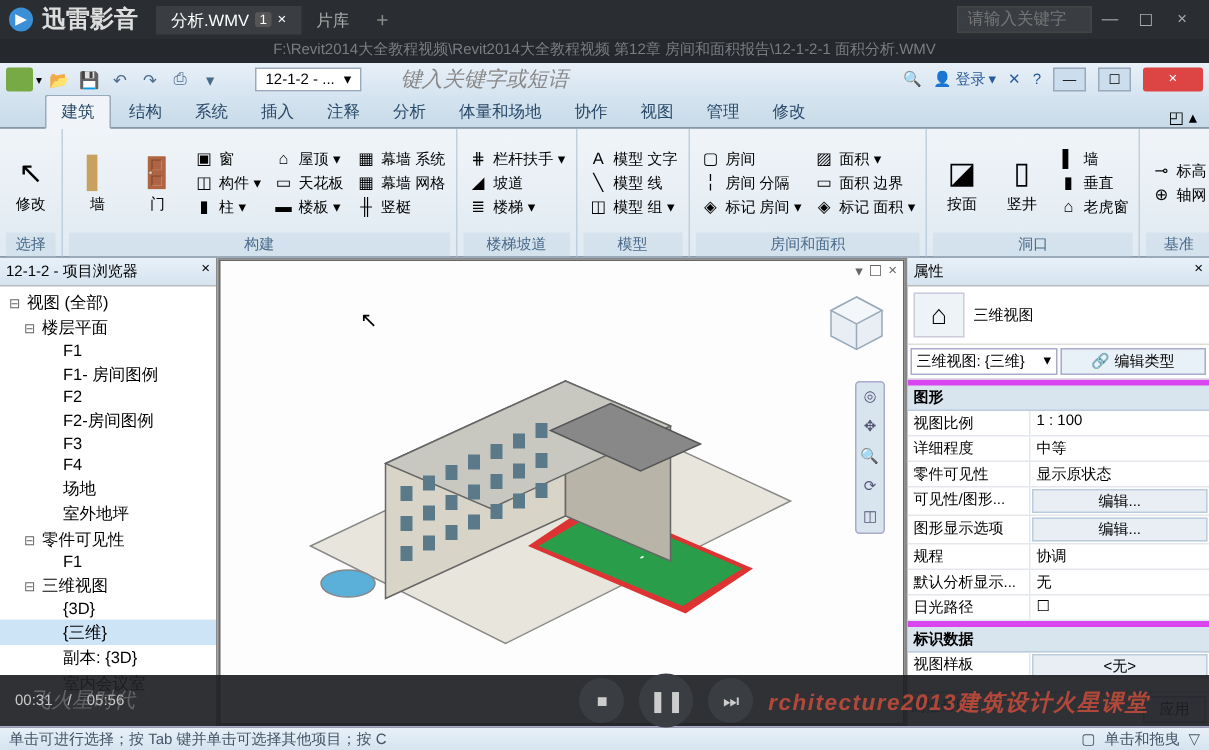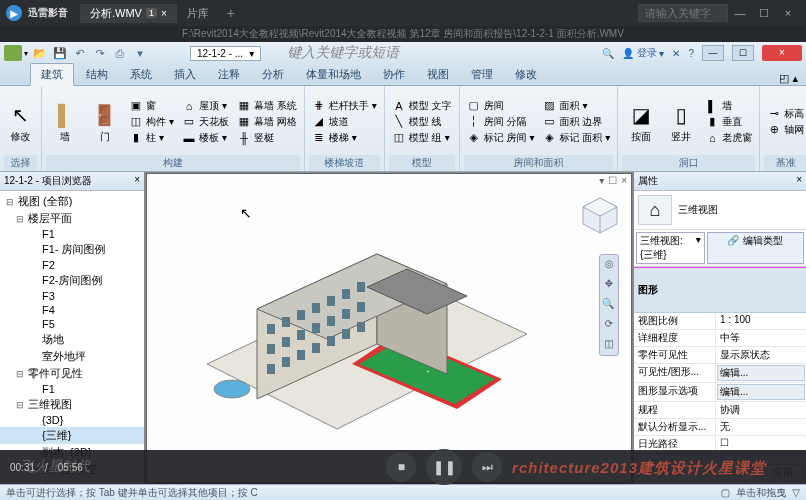--- a/index.html
+++ b/index.html
@@ -1,38 +1,38 @@
 <!DOCTYPE html>
 <html><head>
 <meta charset="utf-8">
 <style>
 * { margin: 0; padding: 0; box-sizing: border-box; font-family: "Microsoft YaHei", Arial, sans-serif; }
 body { width: 806px; height: 500px; background: #2a2e33; overflow: hidden; font-size: 11px; }
 
 
 .player-bar { height: 26px; background: #2a2e33; display: flex; align-items: center; color: #ddd; padding: 0 6px; }
 .player-bar .logo { width: 16px; height: 16px; border-radius: 50%; background: #3a8fd6; margin-right: 6px; display: flex; align-items: center; justify-content: center; color: #fff; font-size: 10px; }
-.player-bar .title { font-size: 10px; font-weight: bold; margin-right: 12px; }
+.player-bar .title { font-size: 16px; font-weight: bold; margin-right: 12px; }
 .player-bar .tab { padding: 2px 10px; font-size: 11px; color: #aaa; display: flex; align-items: center; gap: 4px; }
 .player-bar .tab.active { background: #3a3e43; color: #fff; }
 .player-bar .tab-close { font-size: 10px; }
 .player-bar .tab-add { padding: 2px 8px; color: #888; font-size: 14px; }
 .player-bar .spacer { flex: 1; }
 .player-bar .search { background: #3a3e43; border: 1px solid #444; color: #888; padding: 2px 6px; font-size: 11px; width: 90px; }
 .player-bar .win-btn { width: 24px; text-align: center; color: #aaa; font-size: 11px; }
 
 
 .path-bar { height: 16px; background: #25282c; color: #7a7e83; font-size: 10px; padding: 0 6px; line-height: 16px; white-space: nowrap; overflow: hidden; text-align: center; }
 
 
 .app-title-row { height: 22px; background: linear-gradient(#e8f0f8,#d5e4f0); display: flex; align-items: center; padding: 0 4px; gap: 4px; }
 .app-title-row .drop { display: flex; align-items: center; gap: 2px; font-size: 10px; }
 .app-title-row .drop .arrow { font-size: 8px; }
 .app-title-row .qat-icon { width: 16px; height: 16px; display: flex; align-items: center; justify-content: center; font-size: 11px; color: #4a6a8a; }
-.app-title-row .doc-drop { margin-left: 38px; background: #fff; border: 1px solid #9ab; padding: 1px 6px; font-size: 10px; display: flex; align-items: center; gap: 6px; }
+.app-title-row .doc-drop { margin-left: 18px; background: #fff; border: 1px solid #9ab; padding: 1px 6px; font-size: 10px; display: flex; align-items: center; gap: 6px; }
 .app-title-row .hint { margin-left: 22px; color: #888; font-style: italic; font-size: 14px; }
 .app-title-row .right { margin-left: auto; display: flex; align-items: center; gap: 8px; }
 .app-title-row .right .link { color: #2a5a9a; font-size: 10px; display: flex; align-items: center; gap: 2px; }
 .app-title-row .win-close { width: 40px; height: 16px; background: #d44; border-radius: 2px; color: #fff; text-align: center; line-height: 16px; font-size: 10px; }
 .app-title-row .win-min, .app-title-row .win-max { width: 22px; height: 16px; background: #cde; border: 1px solid #9ab; text-align: center; line-height: 14px; font-size: 9px; }
 
 
 .ribbon-tabs { height: 22px; background: linear-gradient(#d5e4f0,#c8dae8); display: flex; align-items: flex-end; padding-left: 30px; gap: 2px; border-bottom: 1px solid #9ab; }
 .ribbon-tabs .rtab { padding: 3px 10px; font-size: 11px; color: #2a4a6a; }
 .ribbon-tabs .rtab.active { background: #f0f4f8; border: 1px solid #9ab; border-bottom: 1px solid #f0f4f8; border-radius: 2px 2px 0 0; position: relative; top: 1px; }
@@ -65,32 +65,32 @@
 
 
 .canvas { flex: 1; background: #fdfdfd; position: relative; border: 1px solid #666; margin: 1px; }
 .canvas .vhead { position: absolute; top: 0; left: 0; right: 0; height: 14px; display: flex; justify-content: flex-end; gap: 4px; padding: 1px 4px; font-size: 10px; color: #666; }
 .building { position: absolute; left: 50px; top: 40px; width: 340px; height: 230px; }
 .nav-cube { position: absolute; right: 10px; top: 20px; width: 42px; height: 42px; }
 .nav-bar { position: absolute; right: 12px; top: 80px; width: 20px; background: #d8e4ee; border: 1px solid #aac; border-radius: 3px; padding: 3px 0; display: flex; flex-direction: column; align-items: center; gap: 6px; }
 .nav-bar .nb { width: 14px; height: 14px; font-size: 10px; text-align: center; color: #557; }
 
 
-.props { width: 173px; background: #fff; border-left: 1px solid #888; display: flex; flex-direction: column; font-size: 10px; }
+.props { width: 202px; background: #fff; border-left: 1px solid #888; display: flex; flex-direction: column; font-size: 10px; }
 .props .phead { background: linear-gradient(#e8f0f8,#d5e4f0); padding: 2px 4px; border-bottom: 1px solid #bbb; display: flex; justify-content: space-between; }
 .props .type-row { display: flex; align-items: center; padding: 4px; gap: 6px; border-bottom: 1px solid #ddd; }
 .props .type-ico { width: 34px; height: 30px; background: #eef3f7; border: 1px solid #ccd; display: flex; align-items: center; justify-content: center; font-size: 18px; }
 .props .sel-row { display: flex; padding: 2px; gap: 2px; border-bottom: 1px solid #ddd; }
 .props .sel-row .combo { flex: 1; border: 1px solid #aac; background: #fff; padding: 1px 3px; display: flex; justify-content: space-between; }
 .props .sel-row .btn { border: 1px solid #aac; background: #e8f0f8; padding: 1px 20px; }
-.props .section { background: #d8e4ee; padding: 15px 4px; font-weight: bold; border-top: 1px solid #d946ef; border-bottom: 1px solid #bcd; }
+.props .section { background: #d8e4ee; padding: 1px 4px; font-weight: bold; border-top: 4px solid #d946ef; border-bottom: 1px solid #bcd; }
 .props .prow { display: flex; border-bottom: 1px solid #e4e8ec; }
 .props .prow .k { width: 82px; padding: 1px 4px; border-right: 1px solid #e4e8ec; white-space: nowrap; overflow: hidden; }
 .props .prow .v { flex: 1; padding: 1px 4px; white-space: nowrap; overflow: hidden; }
-.props .prow .v.btn { background: #e8eef4; border: 1px solid #bcd; text-align: left; margin: 1px; padding: 0 2px; }
+.props .prow .v.btn { background: #e8eef4; border: 1px solid #bcd; text-align: center; margin: 1px; padding: 0 2px; }
 
 
 .status { position: absolute; bottom: 0; left: 0; right: 0; height: 16px; background: linear-gradient(#e8f0f8,#d5e4f0); font-size: 10px; color: #456; padding: 1px 6px; display: flex; align-items: center; border-top: 1px solid #aac; }
 .status .sright { margin-left: auto; display: flex; gap: 6px; align-items: center; }
 
 
 .player-ctrl { position: absolute; bottom: 16px; left: 0; right: 0; height: 34px; background: rgba(30,32,36,.92); display: flex; align-items: center; padding: 0 10px; gap: 10px; color: #ccc; font-size: 10px; z-index: 50; }
 .player-ctrl .pbtn { width: 30px; height: 30px; border-radius: 50%; background: #3a3e43; display: flex; align-items: center; justify-content: center; font-size: 12px; }
 .player-ctrl .pbtn.big { width: 36px; height: 36px; font-size: 14px; }
 .player-ctrl .wm { position: absolute; right: 40px; bottom: 6px; color: rgba(220,80,60,.75); font-size: 15px; font-style: italic; font-weight: bold; letter-spacing: 1px; }
@@ -353,24 +353,20 @@
           <span class="tw"></span>
           <span>F2-房间图例</span>
         </div>
         <div class="node l2">
           <span class="tw"></span>
           <span>F3</span>
         </div>
         <div class="node l2">
           <span class="tw"></span>
           <span>F4</span>
-        </div>
-        <div class="node l2">
-          <span class="tw"></span>
-          <span>F5</span>
         </div>
         <div class="node l2">
           <span class="tw"></span>
           <span>场地</span>
         </div>
         <div class="node l2">
           <span class="tw"></span>
           <span>室外地坪</span>
         </div>
         <div class="node l1">

